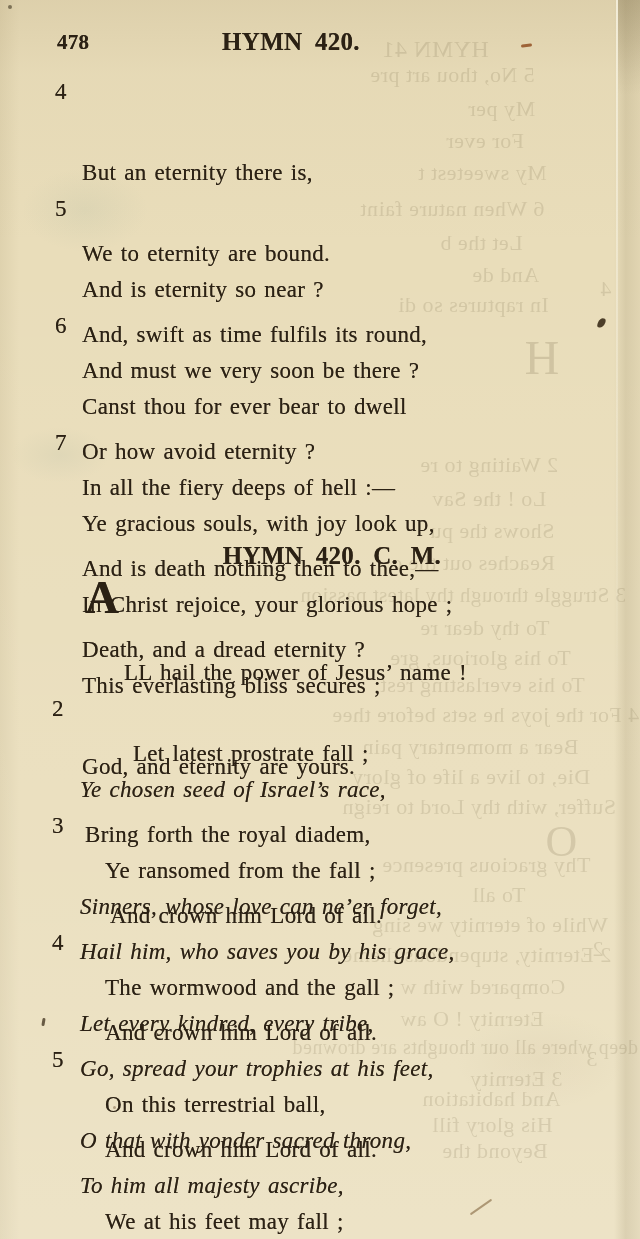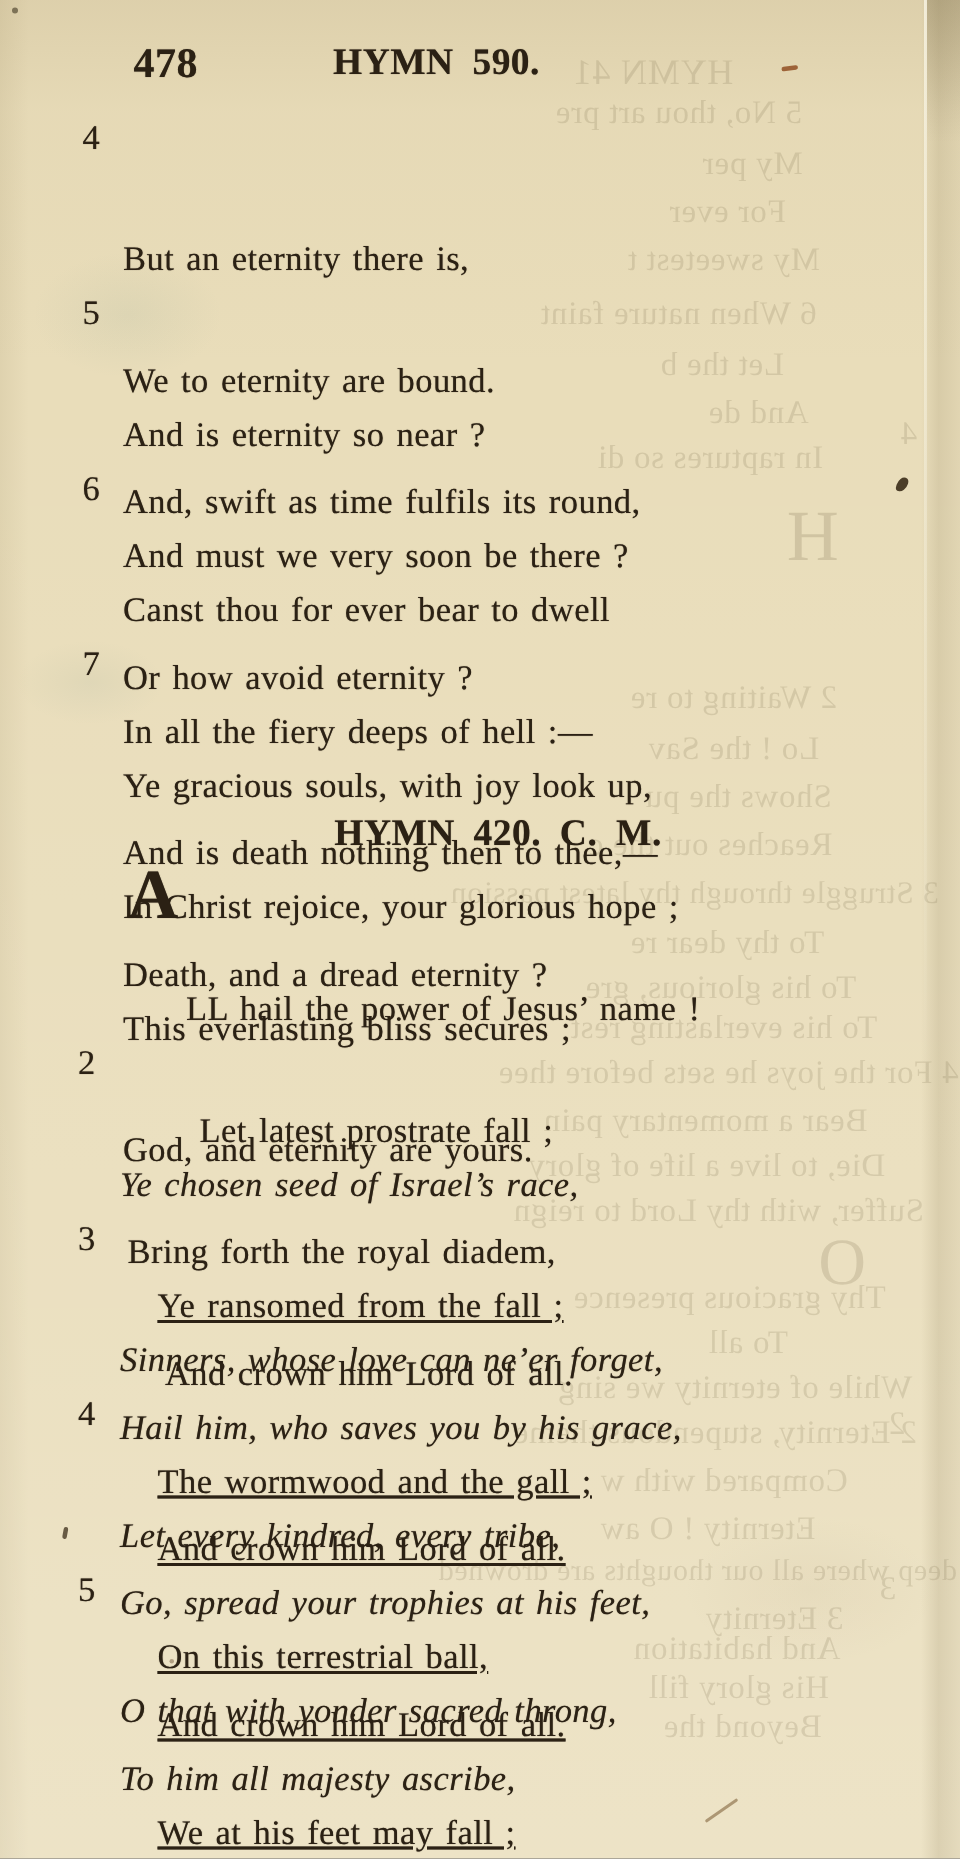--- a/index.html
+++ b/index.html
@@ -37,30 +37,30 @@
     position:absolute;
     font-family:"Liberation Serif","DejaVu Serif",serif;
     font-size:22px;color:var(--bleed);opacity:0.17;
     transform:scaleX(-1);
     white-space:pre;letter-spacing:0.5px;
   }
 
   
   .txt{position:absolute;font-size:23px;line-height:27px;letter-spacing:0.3px;word-spacing:2px;
        text-shadow:0 0 0.6px rgba(43,33,20,0.65);white-space:pre;}
-  .hdr-num{left:57px;top:29px;font-size:28px;font-weight:bold;margin-left:32px;}
+  .hdr-num{left:57px;top:29px;font-size:21px;font-weight:bold;}
   .hdr-title{left:0;top:28px;width:640px;text-align:center;padding-right:58px;box-sizing:border-box;
              font-size:25px;font-weight:bold;word-spacing:6px;}
   .stanza{position:absolute;width:560px;}
   .vnum{position:absolute;left:0;top:0;}
   .s419{left:55px;}
   .s419 .line{padding-left:27px;}
   .s420{left:52px;}
   .s420 .line.a{padding-left:28px;font-style:italic;}
-  .s420 .line.b{padding-left:53px;text-decoration:underline;}
+  .s420 .line.b{padding-left:53px;}
   .s420-first{left:52px;}
   .s420-first .dropcap{position:absolute;left:33px;top:-4px;font-size:47px;line-height:47px;font-weight:bold;}
   .s420-first .line.c1{padding-left:72px;}
   .s420-first .line.c2{padding-left:81px;}
   .s420-first .line.c3{padding-left:33px;}
   .s420-first .line.c4{padding-left:58px;}
   .h420{left:0;top:542px;width:640px;text-align:center;padding-left:24px;box-sizing:border-box;
         font-size:25px;font-weight:bold;word-spacing:6px;}
 
   
@@ -118,21 +118,21 @@
     </div>
 
   <div class="speck red-dash"></div>
   <div class="speck ink-blot"></div>
   <div class="speck apostrophe-mark"></div>
   <div class="speck scratch"></div>
   <div class="speck dot1"></div>
   <div class="speck dot2"></div>
 
   <div class="txt hdr-num">478</div>
-  <div class="txt hdr-title">HYMN 590.</div>
+  <div class="txt hdr-title">HYMN 420.</div>
 
   <div class="txt stanza s419" style="top:78px">
     <span class="vnum">4</span>
     <div class="line">But an eternity there is,</div>
     <div class="line">We to eternity are bound.</div>
     <div class="line">And, swift as time fulfils its round,</div>
   </div>
   <div class="txt stanza s419" style="top:195px">
     <span class="vnum">5</span>
     <div class="line">And is eternity so near ?</div>

